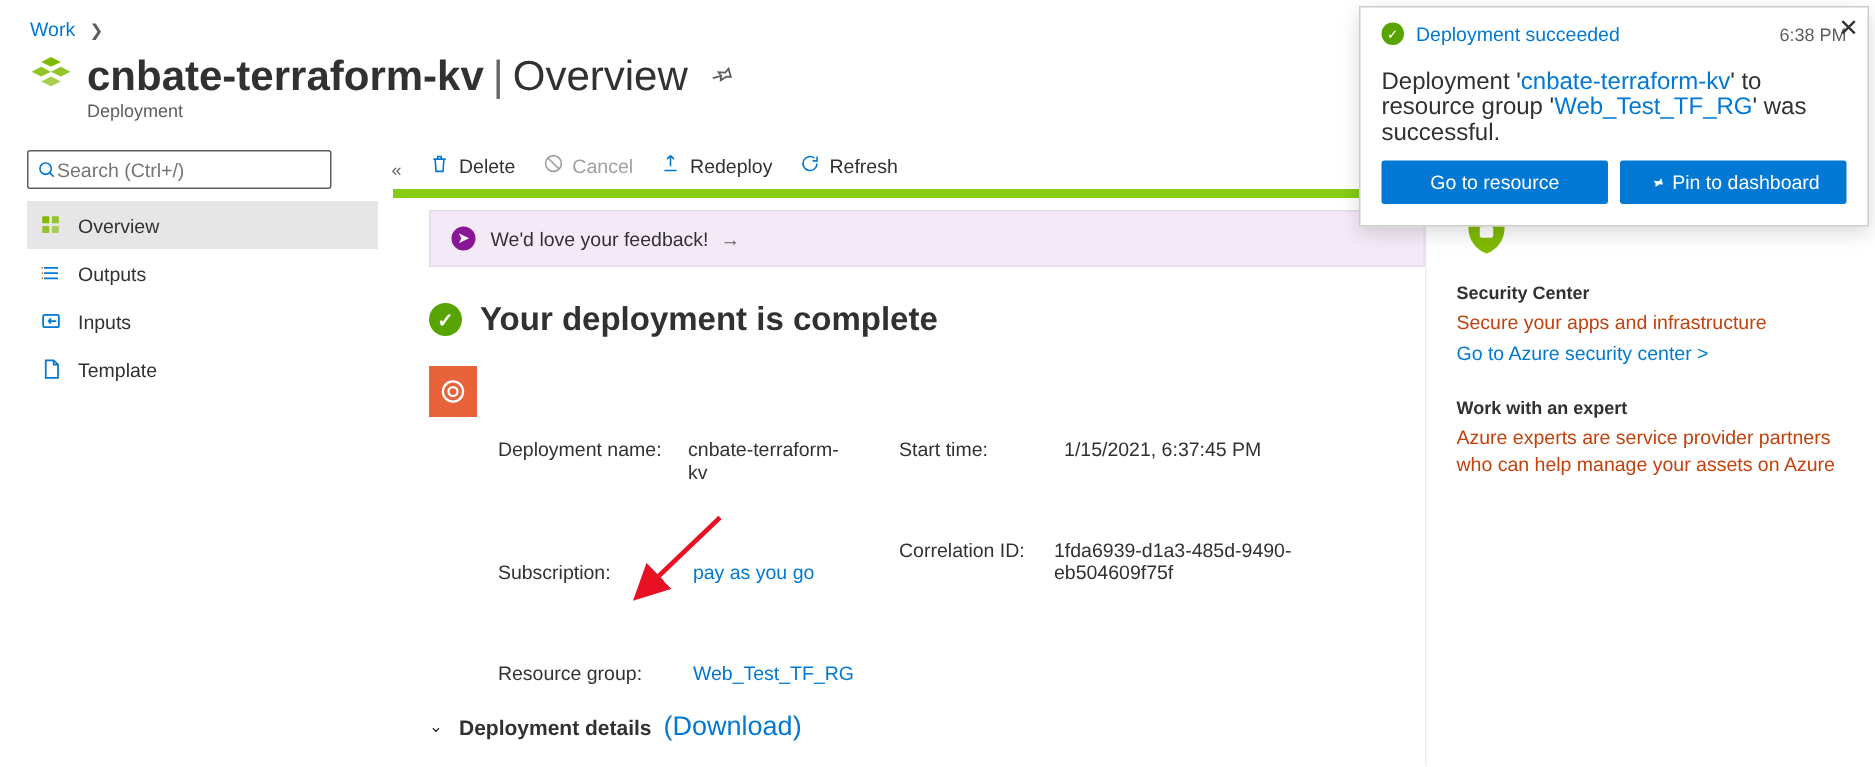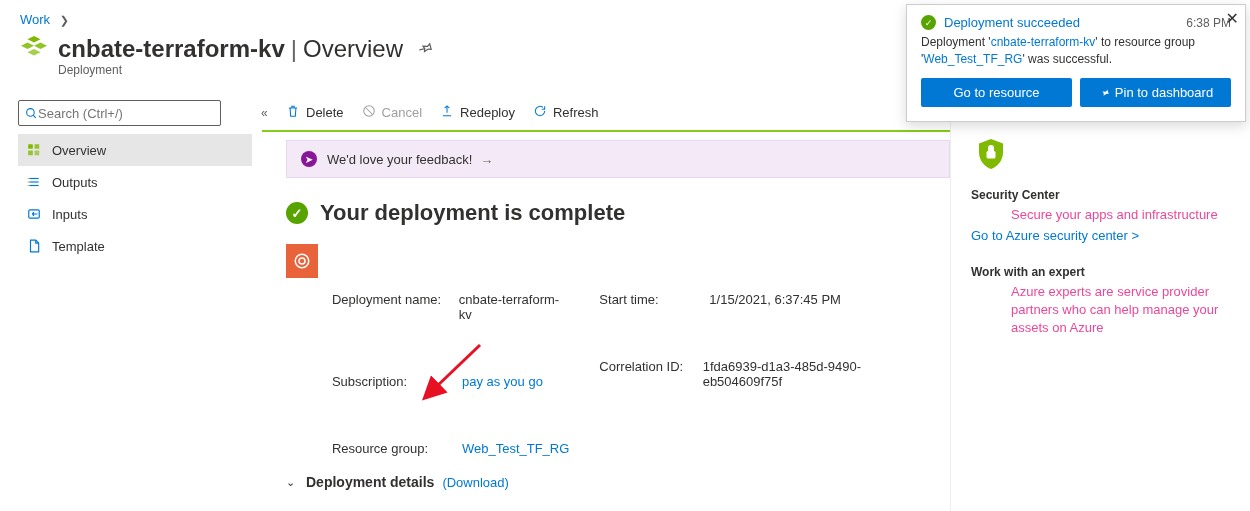--- a/index.html
+++ b/index.html
@@ -5,40 +5,40 @@
 * { box-sizing: border-box; margin: 0; padding: 0; }
 body { font-family: "Segoe UI", -apple-system, sans-serif; font-size: 13px; color: #323130; background: #fff; width: 1250px; height: 511px; overflow: hidden; position: relative; }
 a { color: #0078d4; text-decoration: none; cursor: pointer; }
 
 .breadcrumb { padding: 12px 20px 4px; font-size: 13px; }
 .breadcrumb a { margin-right: 6px; }
 .breadcrumb .chev { color: #605e5c; font-size: 11px; }
 
 .header { display: flex; align-items: center; padding: 4px 20px 0; }
 .resource-icon { width: 28px; height: 28px; margin-right: 10px; display:flex; align-items:center; justify-content:center;}
-.header h1 { font-size: 24px; font-weight: 600; }
+.header h1 { font-size: 28px; font-weight: 600; }
 .header .sep { margin: 0 6px; font-weight: 300; color:#666;}
 .header .section { font-weight: 400; }
 .pin-icon { margin-left: 14px; cursor:pointer; color:#605e5c; }
 .subtype { padding: 0 20px 14px 58px; font-size: 12px; color: #605e5c; }
 
 .columns { display: flex; position: absolute; top: 94px; bottom:0; left:0; right:0; }
 
 .sidebar { width: 262px; padding: 6px 10px 0 18px; }
 .search-row { display: flex; align-items: center; margin-bottom: 8px; gap: 40px; }
 .search-box { flex: 1; height: 26px; border: 1px solid #605e5c; border-radius: 2px; display: flex; align-items: center; padding: 0 6px; color:#605e5c; }
 .search-box input { border: none; outline: none; flex:1; font-size:13px; }
 .collapse-chev { width:20px; text-align:center; cursor:pointer; color:#605e5c; font-size:12px;}
 .nav-item { display:flex; align-items:center; height:32px; padding:0 8px; cursor:pointer; font-size:13px; }
 .nav-item .icn { width:16px; height:16px; margin-right:10px; display:flex; align-items:center; justify-content:center;}
 .nav-item.active { background:#e6e6e6; }
 
 .main { flex: 1; display:flex; }
 .center { flex:1; }
-.toolbar { display:flex; align-items:center; padding: 8px 24px; height:38px; border-bottom:2px solid #84cc16;}
+.toolbar { display:flex; align-items:center; padding: 8px 24px; height:38px; border-bottom:6px solid #84cc16;}
 .toolbar .tb-btn { display:flex; align-items:center; margin-right:18px; cursor:pointer; font-size:13px; }
 .toolbar .tb-btn.disabled { color:#a19f9d; cursor:not-allowed;}
 .toolbar .tb-btn .icn { margin-right:6px; }
 
 .feedback-bar { background:#f4eaf7; border:1px solid #e8d8ee; margin:8px 0 0 24px; padding:10px 14px; display:flex; align-items:center; font-size:13px;}
 .feedback-bar .fb-icon { width:16px;height:16px; border-radius:50%; background:#881798; color:#fff; display:flex;align-items:center;justify-content:center; font-size:10px; margin-right:10px;}
 .feedback-bar .arrow { margin-left:8px; color:#605e5c;}
 
 .content { padding: 22px 24px; }
 .complete-row { display:flex; align-items:center; }
@@ -49,39 +49,39 @@
 .orange-box { width:34px; height:34px; background:#e8623a; color:#fff; display:flex;align-items:center;justify-content:center; margin-right:14px; font-size:16px;}
 .kv-group { display:flex; flex-direction:column; gap:4px; font-size:13px; }
 .kv { display:flex;margin-top:48px; }
 .kv .k { width:130px; }
 .kv-right { margin-left:30px; }
 .kv-right .kv .k { width:110px; }
 
 .section-row { display:flex; align-items:center; margin-top:18px; font-size:14px; cursor:pointer;}
 .section-row .caret { width:20px; font-size:11px; color:#333;}
 .section-row .lbl { font-weight:600; }
-.section-row a { margin-left:8px; font-weight:400; font-size:13px;}
+.section-row a { margin-left:8px; font-weight:400; font-size:18px;}
 
 .primary-btn { background:#0078d4; color:#fff; border:none; padding:7px 14px; border-radius:2px; font-size:13px; margin-top:14px; margin-left:40px; cursor:pointer;}
 
 .arrow-annotation { position:absolute; left:420px; top:340px; pointer-events:none;}
 
 .right-pane { width:300px; border-left:1px solid #eee; padding: 40px 16px 16px 20px; }
 .shield { width:40px;height:40px; margin-bottom:14px; display:flex; align-items:center; justify-content:center;}
 .rp-section { margin-bottom:22px; font-size:13px;}
 .rp-section h3 { font-size:12px; font-weight:600; margin-bottom:4px;}
-.rp-section p { color:#ec4899; margin-bottom:4px; line-height:18px;margin-left:40px;}
+.rp-section p { color:#c2410c; margin-bottom:4px; line-height:18px;}
 
 .toast { position:absolute; top:4px; right:4px; width:340px; background:#fff; border:1px solid #ccc; box-shadow:0 4px 12px rgba(0,0,0,.15); padding:10px 14px 14px; }
 .toast .close { position:absolute; top:4px; right:6px; cursor:pointer; font-size:16px; color:#333;}
 .toast-head { display:flex; align-items:center; }
 .toast-head .check-sm { width:15px;height:15px;border-radius:50%;background:#57a300;color:#fff;display:flex;align-items:center;justify-content:center;font-size:9px;margin-right:8px;}
 .toast-head .title { color:#0078d4; font-size:13px; flex:1;}
 .toast-head .time { font-size:12px; color:#605e5c;}
-.toast-body { font-size:12px; margin-top:4px; line-height:17px;}
+.toast-body { font-size:16px; margin-top:16px; line-height:17px;}
 .toast-btns { display:flex; gap:8px; margin-top:10px;}
 .toast-btns button { flex:1; background:#0078d4; color:#fff; border:none; padding:7px 8px; border-radius:2px; font-size:13px; cursor:pointer; display:flex;align-items:center;justify-content:center; gap:5px;}
 </style>
 </head>
 <body>
 
 <div class="breadcrumb">
   <a>Work</a>
   <span class="chev">❯</span>
 </div>

